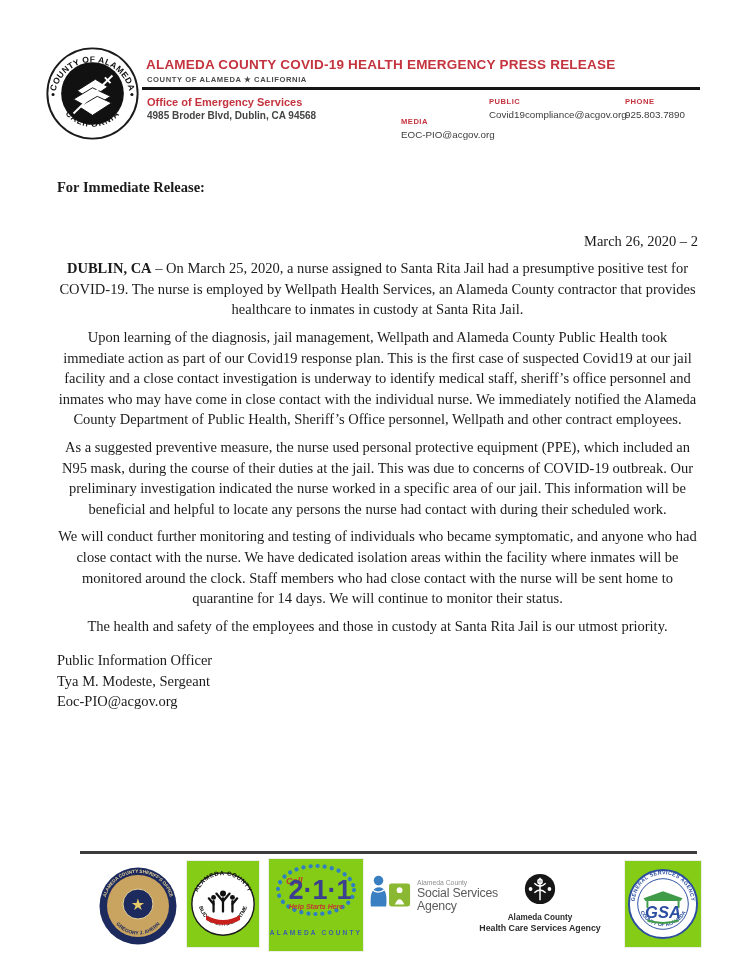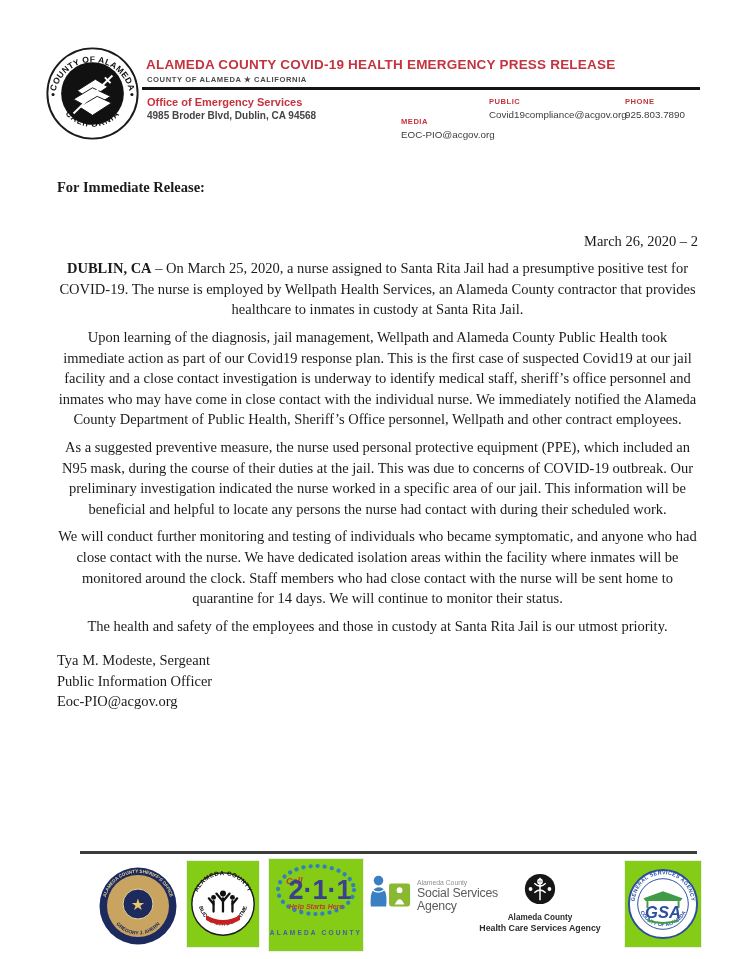--- a/index.html
+++ b/index.html
@@ -103,22 +103,22 @@
     <p class="release">For Immediate Release:</p>
     <p class="dateline">March 26, 2020 – 2</p>
 
     <p class="para"><span class="lead">DUBLIN, CA</span><span> – On March 25, 2020, a nurse assigned to Santa Rita Jail had a presumptive positive test for COVID-19. The nurse is employed by Wellpath Health Services, an Alameda County contractor that provides healthcare to inmates in custody at Santa Rita Jail.</span></p>
     <p class="para"><span>Upon learning of the diagnosis, jail management, Wellpath and Alameda County Public Health took immediate action as part of our Covid19 response plan. This is the first case of suspected Covid19 at our jail facility and a close contact investigation is underway to identify medical staff, sheriff’s office personnel and inmates who may have come in close contact with the individual nurse. We immediately notified the Alameda County Department of Public Health, Sheriff’s Office personnel, Wellpath and other contract employees.</span></p>
     <p class="para"><span>As a suggested preventive measure, the nurse used personal protective equipment (PPE), which included an N95 mask, during the course of their duties at the jail. This was due to concerns of COVID-19 outbreak. Our preliminary investigation indicated the nurse worked in a specific area of our jail. This information will be beneficial and helpful to locate any persons the nurse had contact with during their scheduled work.</span></p>
     <p class="para"><span>We will conduct further monitoring and testing of individuals who became symptomatic, and anyone who had close contact with the nurse. We have dedicated isolation areas within the facility where inmates will be monitored around the clock. Staff members who had close contact with the nurse will be sent home to quarantine for 14 days. We will continue to monitor their status.</span></p>
     <p class="para"><span>The health and safety of the employees and those in custody at Santa Rita Jail is our utmost priority.</span></p>
 
     <div class="sig">
+      <div>Public Information Officer</div>
       <div>Tya M. Modeste, Sergeant</div>
-      <div>Public Information Officer</div>
       <div>Eoc-PIO@acgov.org</div>
     </div>
   </div>
 
   <div class="ftr-rule"></div>
 
   <div class="logo l-sheriff">
     <svg viewBox="0 0 80 80" width="80" height="80">
       <circle cx="40" cy="40" r="38.5" fill="#1c2a5e"></circle>
       <circle cx="40" cy="40" r="31" fill="#c9a360"></circle>

